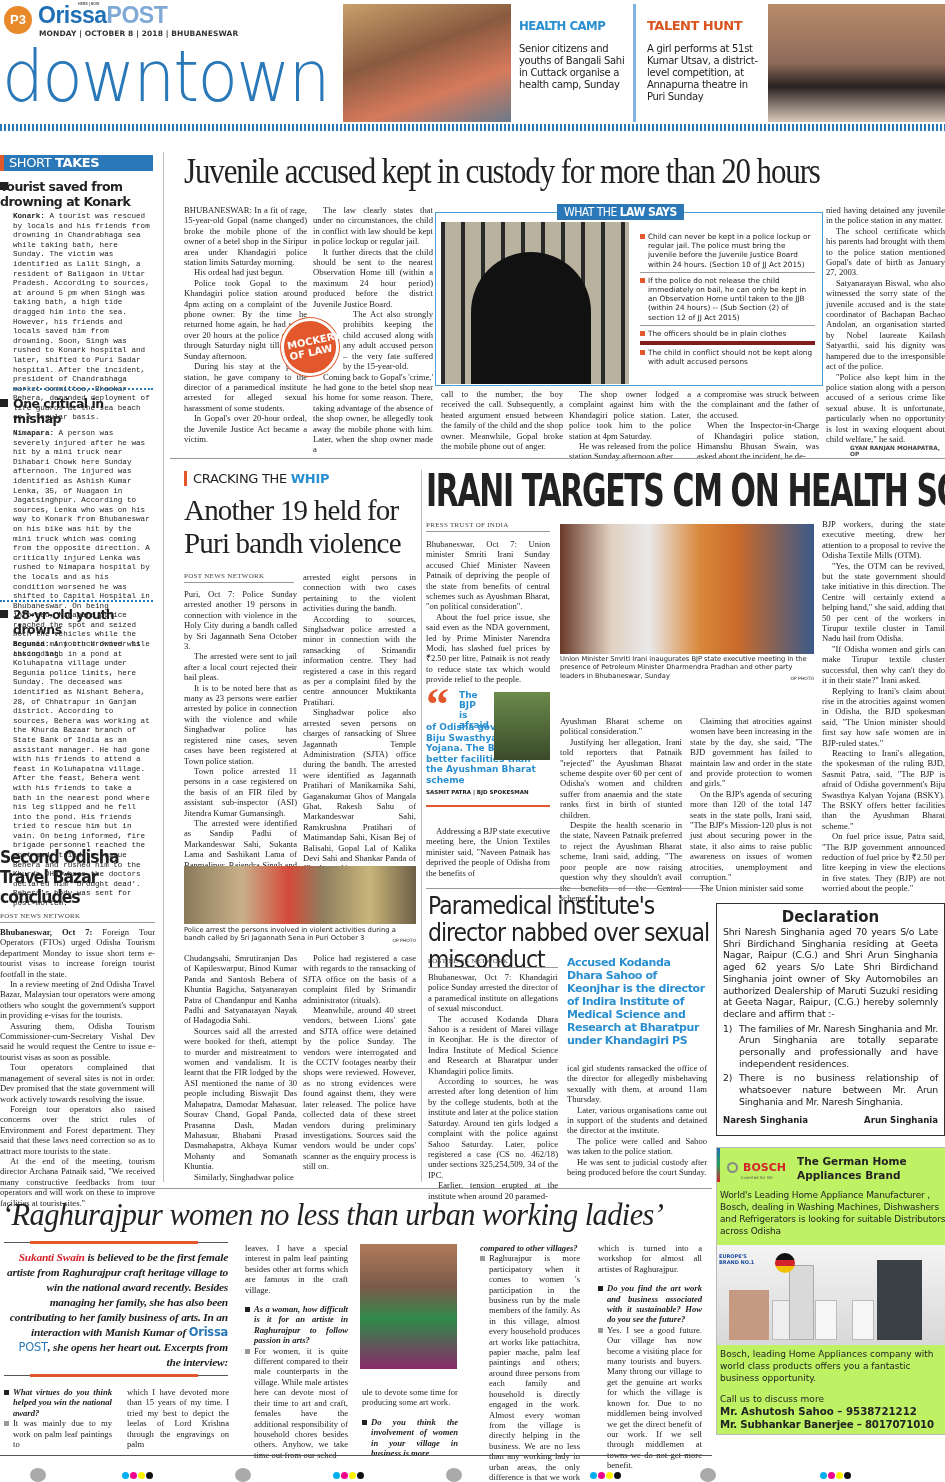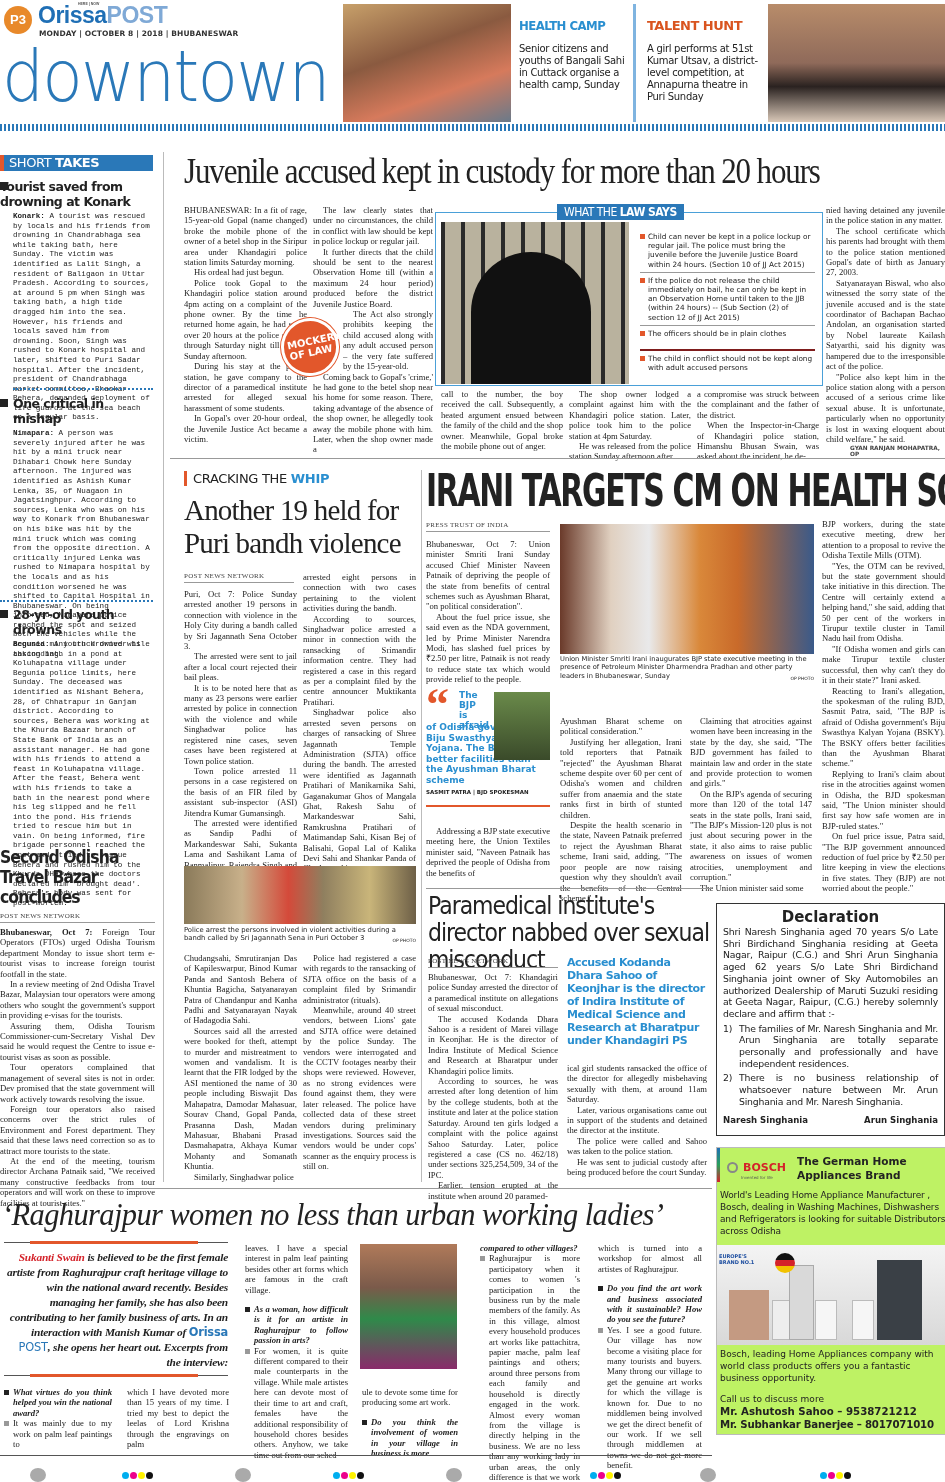--- a/index.html
+++ b/index.html
@@ -103,33 +103,33 @@
   <div style="position:absolute;left:30px;top:30px;width:120px;height:132px;background:#111;border-radius:60px 60px 0 0"></div>
 </div>
 
 <div class="abs" style="left:435px;top:212px;width:388px;height:174px;border:1px solid #4aa0d8"></div>
 <div class="abs" style="left:557px;top:204px;background:#2a78b8;color:#fff;padding:1px 7px;font:12px 'DejaVu Sans',sans-serif;font-stretch:condensed;letter-spacing:-.5px">
   <span>WHAT THE </span><b>LAW SAYS</b>
 </div>
 <div class="abs" style="left:640px;top:232px;width:175px;font:7.3px/9.2px 'DejaVu Sans',sans-serif;color:#222">
   <div style="padding-left:8px;position:relative;border-bottom:1px solid #999;padding-bottom:3px;margin-bottom:3px"><span class="bul" style="position:absolute;left:0;top:2px"></span><span>Child can never be kept in a police lockup or regular jail. The police must bring the juvenile before the Juvenile Justice Board within 24 hours. (Section 10 of JJ Act 2015)</span></div>
   <div style="padding-left:8px;position:relative;border-bottom:1px solid #999;padding-bottom:3px;margin-bottom:3px"><span class="bul" style="position:absolute;left:0;top:2px"></span><span>If the police do not release the child immediately on bail, he can only be kept in an Observation Home until taken to the JJB (within 24 hours) -- (Sub Section (2) of section 12 of JJ Act 2015)</span></div>
-  <div style="padding-left:8px;position:relative;border-bottom:2px solid #7f1d1d;padding-bottom:11px;margin-bottom:3px"><span class="bul" style="position:absolute;left:0;top:2px"></span><span>The officers should be in plain clothes</span></div>
+  <div style="padding-left:8px;position:relative;border-bottom:4px solid #7f1d1d;padding-bottom:3px;margin-bottom:3px"><span class="bul" style="position:absolute;left:0;top:2px"></span><span>The officers should be in plain clothes</span></div>
   <div style="padding-left:8px;position:relative"><span class="bul" style="position:absolute;left:0;top:2px"></span><span>The child in conflict should not be kept along with adult accused persons</span></div>
 </div>
 
 <div class="abs body-txt" style="left:441px;top:389px;width:122px">
     <p class="noi">call to the number, the boy received the call. Subsequently, a heated argument ensued between the family of the child and the shop owner. Meanwhile, Gopal broke the mobile phone out of anger.</p>
   </div>
 <div class="abs body-txt" style="left:569px;top:389px;width:122px">
   <p>The shop owner lodged a complaint against him with the Khandagiri police station. Later, police took him to the police station at 4pm Saturday.</p>
   <p>He was released from the police station Sunday afternoon after</p>
 </div>
 <div class="abs body-txt" style="left:697px;top:389px;width:122px">
-  <p class="noi">a compromise was struck between the complainant and the father of the district.</p>
+  <p class="noi">a compromise was struck between the complainant and the father of the accused.</p>
   <p>When the Inspector-in-Charge of Khandagiri police station, Himanshu Bhusan Swain, was asked about the incident, he de-</p>
 </div>
 <div class="abs body-txt" style="left:826px;top:205px;width:119px">
   <p class="noi">nied having detained any juvenile in the police station in any matter.</p>
   <p>The school certificate which his parents had brought with them to the police station mentioned Gopal's date of birth as January 27, 2003.</p>
   <p>Satyanarayan Biswal, who also witnessed the sorry state of the juvenile accused and is the state coordinator of Bachapan Bachao Andolan, an organisation started by Nobel laureate Kailash Satyarthi, said his dignity was hampered due to the irresponsible act of the police.</p>
   <p>"Police also kept him in the police station along with a person accused of a serious crime like sexual abuse. It is unfortunate, particularly when no opportunity is lost in waxing eloquent about child welfare," he said.</p>
 </div>
 <div class="abs" style="left:850px;top:445px;font:bold 5.8px 'DejaVu Sans',sans-serif;color:#444">GYAN RANJAN MOHAPATRA, OP</div>
 
@@ -199,38 +199,38 @@
 </div>
 <div class="abs body-txt" style="left:690px;top:716px;width:122px">
   <p>Claiming that atrocities against women have been increasing in the state by the day, she said, "The BJD government has failed to maintain law and order in the state and provide protection to women and girls."</p>
   <p>On the BJP's agenda of securing more than 120 of the total 147 seats in the state polls, Irani said, "The BJP's Mission-120 plus is not just about securing power in the state, it also aims to raise public awareness on issues of women atrocities, unemployment and corruption."</p>
   <p>The Union minister said some</p>
 </div>
 <div class="abs body-txt" style="left:822px;top:519px;width:123px">
   <p class="noi">BJP workers, during the state executive meeting, drew her attention to a proposal to revive the Odisha Textile Mills (OTM).</p>
   <p>"Yes, the OTM can be revived, but the state government should take initiative in this direction. The Centre will certainly extend a helping hand," she said, adding that 50 per cent of the workers in Tirupur textile cluster in Tamil Nadu hail from Odisha.</p>
   <p>"If Odisha women and girls can make Tirupur textile cluster successful, then why can't they do it in their state?" Irani asked.</p>
+  <p>Replying to Irani's claim about rise in the atrocities against women in Odisha, the BJD spokesman said, "The Union minister should first say how safe women are in BJP-ruled states."</p>
   <p>Reacting to Irani's allegation, the spokesman of the ruling BJD, Sasmit Patra, said, "The BJP is afraid of Odisha government's Biju Swasthya Kalyan Yojana (BSKY). The BSKY offers better facilities than the Ayushman Bharat scheme."</p>
-  <p>Replying to Irani's claim about rise in the atrocities against women in Odisha, the BJD spokesman said, "The Union minister should first say how safe women are in BJP-ruled states."</p>
   <p>On fuel price issue, Patra said, "The BJP government announced reduction of fuel price by ₹2.50 per litre keeping in view the elections in five states. They (BJP) are not worried about the people."</p>
 </div>
 
 <div class="abs" style="left:426px;top:888px;width:285px;height:1px;background:#999"></div>
 
 <div class="abs" style="left:428px;top:892px;width:290px;font:25px/27px 'DejaVu Sans',sans-serif;letter-spacing:-1.2px;transform:scaleX(.88);transform-origin:left;width:320px">Paramedical institute's director nabbed over sexual misconduct</div>
 <div class="abs byline" style="left:428px;top:957px;width:130px">POST NEWS NETWORK</div>
 <div class="abs body-txt" style="left:428px;top:972px;width:130px">
   <p class="noi">Bhubaneswar, Oct 7: Khandagiri police Sunday arrested the director of a paramedical institute on allegations of sexual misconduct.</p>
   <p>The accused Kodanda Dhara Sahoo is a resident of Marei village in Keonjhar. He is the director of Indira Institute of Medical Science and Research at Bharatpur under Khandagiri police limits.</p>
   <p>According to sources, he was arrested after long detention of him by the college students, both at the institute and later at the police station Saturday. Around ten girls lodged a complaint with the police against Sahoo Saturday. Later, police registered a case (CS no. 462/18) under sections 325,254,509, 34 of the IPC.</p>
   <p>Earlier, tension erupted at the institute when around 20 paramed-</p>
 </div>
 <div class="abs" style="left:567px;top:956px;width:140px;font:bold 11px/13px 'DejaVu Sans',sans-serif;letter-spacing:-.4px;color:#2a8fd0">Accused Kodanda Dhara Sahoo of Keonjhar is the director of Indira Institute of Medical Science and Research at Bharatpur under Khandagiri PS</div>
 <div class="abs body-txt" style="left:567px;top:1063px;width:140px">
-  <p class="noi">ical girl students ransacked the office of the director for allegedly misbehaving sexually with them, at around 11am Saturday.</p>
+  <p class="noi">ical girl students ransacked the office of the director for allegedly misbehaving sexually with them, at around 11am Thursday.</p>
   <p>Later, various organisations came out in support of the students and detained the director at the institute.</p>
   <p>The police were called and Sahoo was taken to the police station.</p>
   <p>He was sent to judicial custody after being produced before the court Sunday.</p>
 </div>
 
 <div class="abs" style="left:716px;top:903px;width:229px;height:233px;border:1px solid #333;padding:4px 6px;font-family:'DejaVu Sans',sans-serif">
   <div style="font:bold 15px 'DejaVu Sans',sans-serif;text-align:center">Declaration</div>
   <div style="font:9.3px/11.7px 'DejaVu Sans',sans-serif;text-align:justify;letter-spacing:-.2px">Shri Naresh Singhania aged 70 years S/o Late Shri Birdichand Singhania residing at Geeta Nagar, Raipur (C.G.) and Shri Arun Singhania aged 62 years S/o Late Shri Birdichand Singhania joint owner of Sky Automobiles an authorized Dealership of Maruti Suzuki residing at Geeta Nagar, Raipur, (C.G.) hereby solemnly declare and affirm that :-</div>
   <div style="display:flex;font:9.3px/11.7px 'DejaVu Sans',sans-serif;margin-top:3px;text-align:justify;letter-spacing:-.2px">
       <span style="width:16px;flex:none">1)</span>

